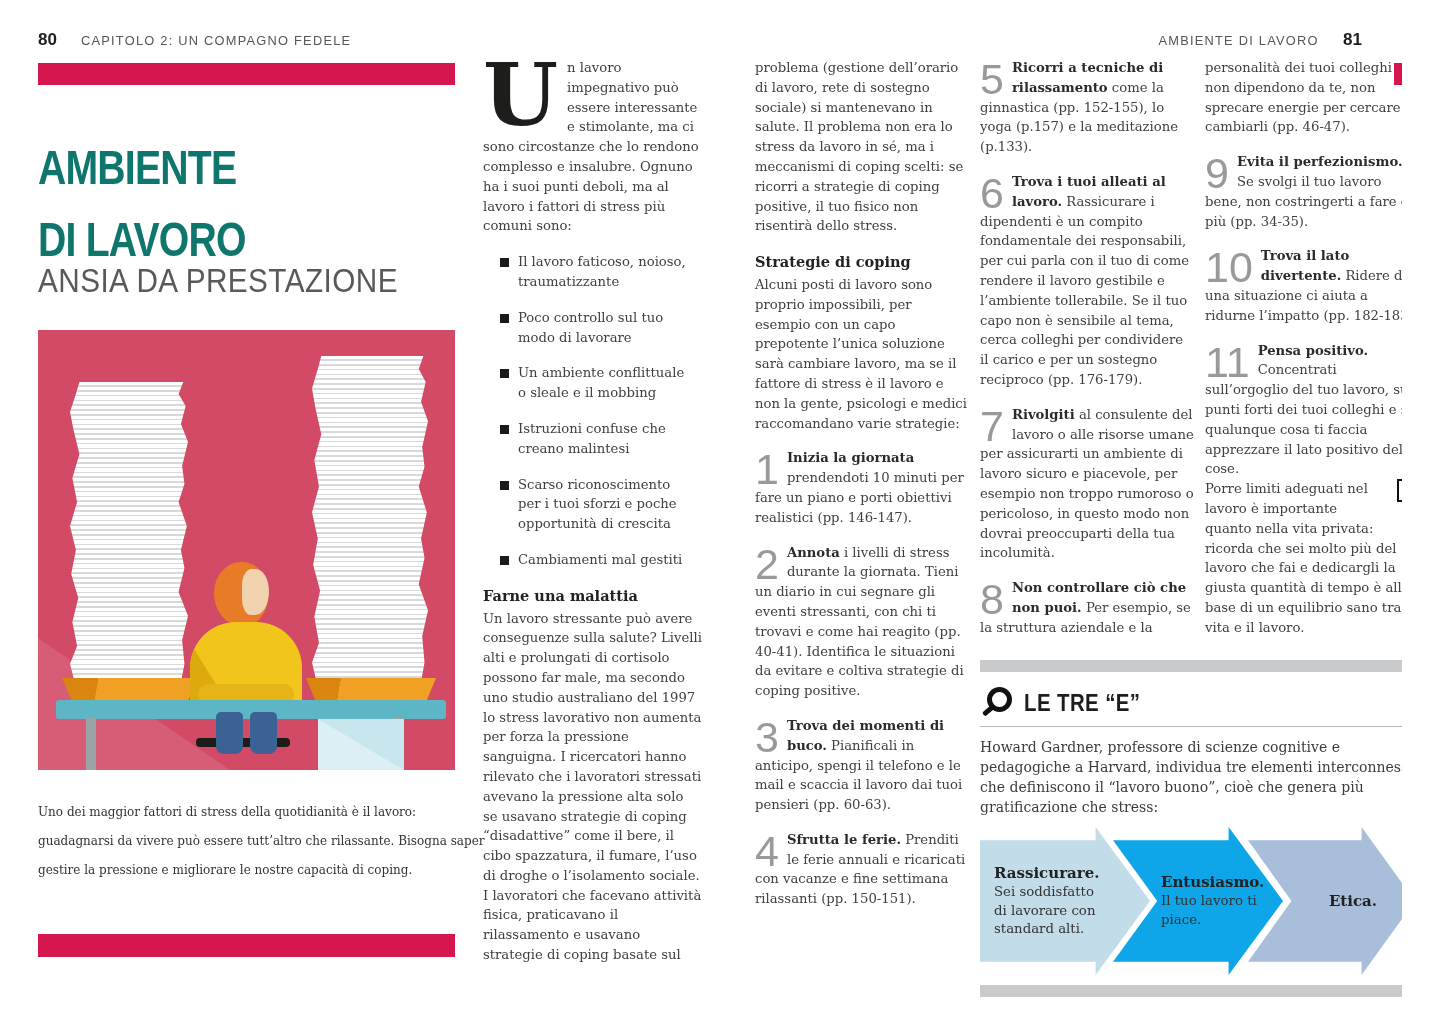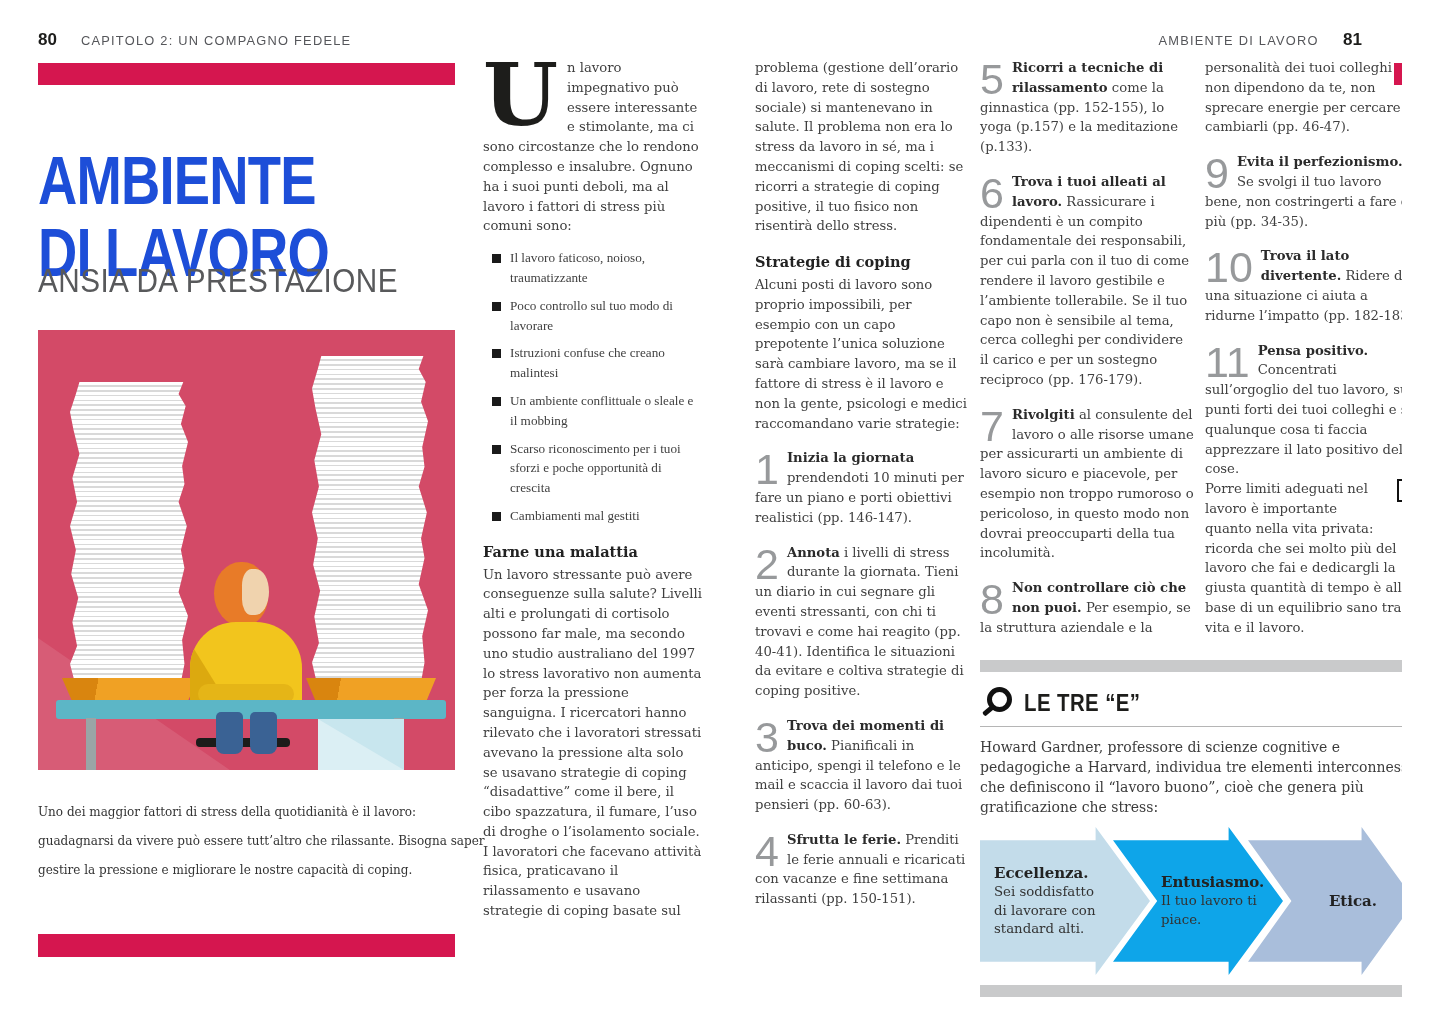--- a/index.html
+++ b/index.html
@@ -13,21 +13,21 @@
   .rh-label{font-family:"Liberation Sans",sans-serif;font-size:13.5px;letter-spacing:1.3px;color:#55565a;
             display:inline-block;transform:scaleX(.95);transform-origin:left;}
   .rh-right .rh-label{transform-origin:right;}
   
   .accent-bar{position:absolute;left:38px;width:417px;height:22px;}
   .accent-bar.top{top:63px;}
   .accent-bar.bottom{top:934px;height:23px;}
   .accent-sliver{position:absolute;right:0;top:63px;width:8px;height:22px;}
   
   .main-title{position:absolute;left:38px;top:98px;font-family:"Liberation Sans",sans-serif;
-              font-weight:bold;font-size:68px;line-height:72px;color:#1d4ed8;letter-spacing:-1px;}
+              font-weight:bold;font-size:49px;line-height:72px;color:#0f766e;letter-spacing:-1px;}
   .main-title span{display:block;transform:scaleX(.8);transform-origin:left;}
   .subtitle{position:absolute;left:38px;top:262px;font-family:"Liberation Sans",sans-serif;
             font-size:33px;color:#58595b;letter-spacing:.5px;display:inline-block;
             transform:scaleX(.9);transform-origin:left;white-space:nowrap;}
   .intro-par{position:absolute;left:38px;top:786px;width:447px;font-size:12px;line-height:29px;color:#333;}
   
   .illo{position:absolute;left:38px;top:330px;width:417px;height:440px;overflow:hidden;}
   .illo *{position:absolute;}
   .light-wedge{left:0;bottom:0;width:46%;height:30%;background:rgba(255,255,255,.10);
                clip-path:polygon(0 0,100% 100%,0 100%);}
@@ -57,21 +57,21 @@
   
   .col{position:absolute;top:58px;font-size:13.2px;line-height:19.8px;color:#3f3f3f;}
   .col p{margin:0 0 10px 0;}
   .col-2{left:483px;width:219px;}
   .col-3{left:755px;width:214px;}
   .col-4{left:980px;width:214px;}
   .col-5{left:1205px;width:214px;}
   .dropcap{float:left;font-size:86px;line-height:66px;font-weight:bold;color:#1d1d1b;margin:4px 9px 0 0;}
   .colhead{font-weight:bold;font-size:14.5px;color:#222;margin:16px 0 3px 0;}
   ul.sq{list-style:none;margin:12px 0 12px 0;padding:0;}
-  ul.sq li{position:relative;padding-left:19px;margin:8px;font-family:Liberation Serif, serif;}
+  ul.sq li{position:relative;padding-left:19px;margin:16px;}
   ul.sq li::before{content:"";position:absolute;left:1px;top:6px;width:9px;height:9px;background:#1a1a1a;}
   .step{clear:left;margin-top:15px;}
   .step-num{float:left;font-family:"Liberation Sans",sans-serif;font-size:43px;line-height:36px;
             color:#97999b;margin:3px 8px 0 0;}
   .step p{margin:0;}
   .step b{color:#2b2b2b;}
   .closing{margin-top:15px;}
   .more-box{float:right;display:inline-block;border:2.5px solid #111;padding:0 4px;margin-left:10px;
             font-family:"DejaVu Sans",sans-serif;font-weight:bold;font-size:16px;line-height:19px;color:#111;}
   
@@ -143,22 +143,22 @@
     <div class="jeans r"></div>
   </div>
 
   <p class="intro-par">Uno dei maggior fattori di stress della quotidianità è il lavoro: guadagnarsi da vivere può essere tutt’altro che rilassante. Bisogna saper gestire la pressione e migliorare le nostre capacità di coping.</p>
 
   <div class="col col-2">
     <p><span class="dropcap">U</span><span>n lavoro impegnativo può essere interessante e stimolante, ma ci sono circostanze che lo rendono complesso e insalubre. Ognuno ha i suoi punti deboli, ma al lavoro i fattori di stress più comuni sono:</span></p>
     <ul class="sq">
       <li>Il lavoro faticoso, noioso, traumatizzante</li>
       <li>Poco controllo sul tuo modo di lavorare</li>
+      <li>Un ambiente conflittuale o sleale e il mobbing</li>
       <li>Istruzioni confuse che creano malintesi</li>
-      <li>Un ambiente conflittuale o sleale e il mobbing</li>
       <li>Scarso riconoscimento per i tuoi sforzi e poche opportunità di crescita</li>
       <li>Cambiamenti mal gestiti</li>
     </ul>
     <div class="colhead">Farne una malattia</div>
     <p>Un lavoro stressante può avere conseguenze sulla salute? Livelli alti e prolungati di cortisolo possono far male, ma secondo uno studio australiano del 1997 lo stress lavorativo non aumenta per forza la pressione sanguigna. I ricercatori hanno rilevato che i lavoratori stressati avevano la pressione alta solo se usavano strategie di coping “disadattive” come il bere, il cibo spazzatura, il fumare, l’uso di droghe o l’isolamento sociale. I lavoratori che facevano attività fisica, praticavano il rilassamento e usavano strategie di coping basate sul</p>
   </div>
 
   <div class="col col-3">
     <p>problema (gestione dell’orario di lavoro, rete di sostegno sociale) si mantenevano in salute. Il problema non era lo stress da lavoro in sé, ma i meccanismi di coping scelti: se ricorri a strategie di coping positive, il tuo fisico non risentirà dello stress.</p>
     <div class="colhead">Strategie di coping</div>
@@ -221,21 +221,21 @@
     <div class="gray-bar" style="background-color: rgb(201, 202, 203);"></div>
     <div class="box-title-row">
       <div class="mag"></div>
       <div class="box-title">LE TRE “E”</div>
     </div>
     <hr class="box-rule">
     <p class="box-intro">Howard Gardner, professore di scienze cognitive e pedagogiche a Harvard, individua tre elementi interconnessi che definiscono il “lavoro buono”, cioè che genera più gratificazione che stress:</p>
     <div class="arrows">
       <div class="arrow first a1" style="background-color: rgb(195, 220, 234);">
         <div class="arrow-text">
-          <div class="a-lead">Eccellenza.</div>
+          <div class="a-lead">Rassicurare.</div>
           <div class="a-body">Sei soddisfatto di lavorare con standard alti.</div>
         </div>
       </div>
       <div class="arrow next a2" style="background-color: #0ea5e9;">
         <div class="arrow-text">
           <div class="a-lead">Entusiasmo.</div>
           <div class="a-body">Il tuo lavoro ti piace.</div>
         </div>
       </div>
       <div class="arrow next a3" style="background-color: rgb(169, 190, 219);">

